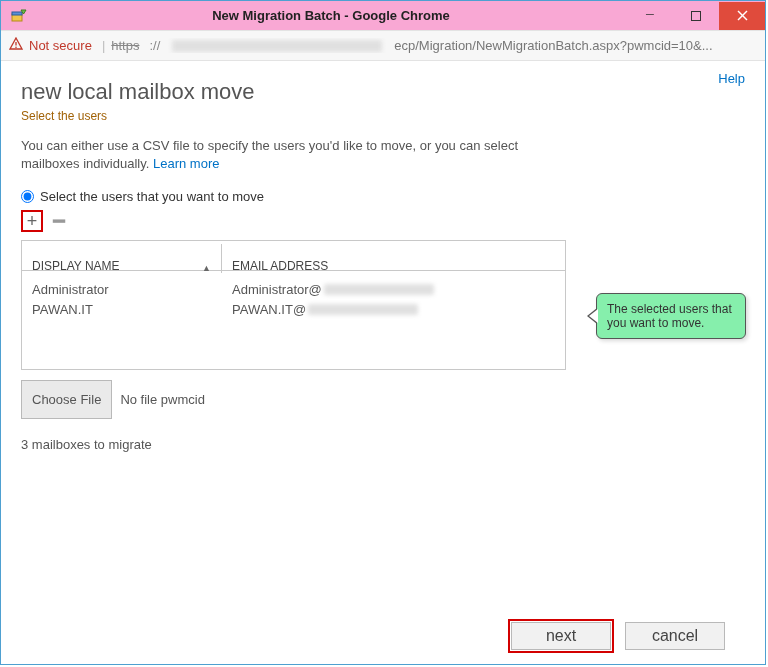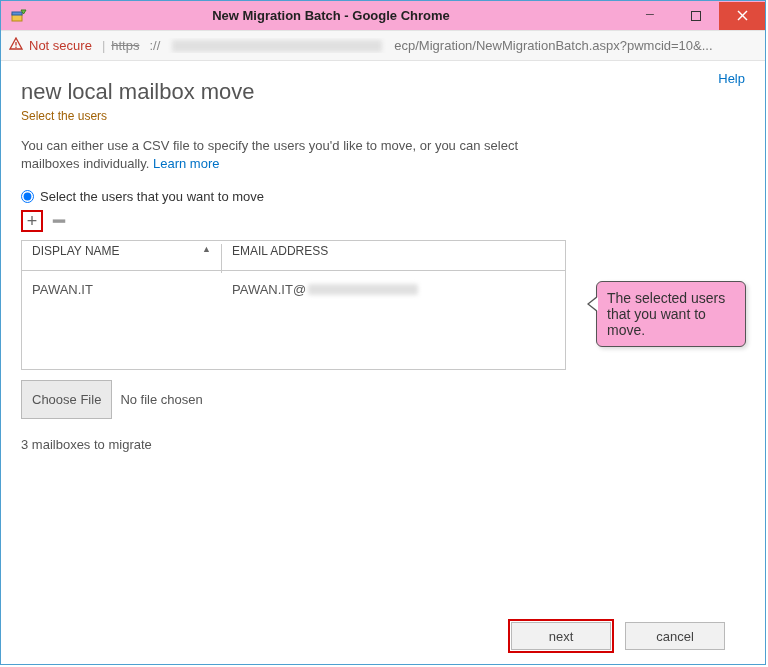--- a/index.html
+++ b/index.html
@@ -111,45 +111,45 @@
     height: 130px;
     position: relative;
   }
   .tbl-head {
     display:flex; height:30px; align-items:center;
     border-bottom:1px solid #c8c8c8;
     font-size:12px; color:#444;
   }
   .th {
     padding: 0 10px;
-    display:flex; align-items:flex-start; gap:20px;
+    display:flex; align-items:flex-end; gap:20px;
     border-right:1px solid #c8c8c8;
     height:100%;
     margin-top:6px;
   }
   .th:last-child { border-right:none;}
   .th-name { width: 200px;}
   .th-email { flex:1;}
   .sort-icon { font-size:9px; color:#666;}
   .tbl-body { padding: 8px 10px; font-size:13px; color:#555;}
   .trow { display:flex; height:20px; align-items:center;}
   .td-name { width: 200px;}
   .td-email { flex:1; display:flex; align-items:center; gap:2px;}
   .blur-chip { display:inline-block; height:11px; background:#e0e0e0; filter: blur(2px); border-radius:2px;}
   
   .callout {
     position:absolute;
     left: 595px;
-    top: 280px;
+    top: 292px;
     width: 150px;
-    background:#f9a8d4;
+    background:#86efac;
     border:1px solid #555;
     border-radius:6px;
     padding:8px 10px;
-    font-size:14px;
+    font-size:12px;
     color:#333;
     box-shadow: 2px 2px 4px rgba(0,0,0,0.15);
   }
   .callout::before {
     content:"";
     position:absolute;
     left:-10px; top:14px;
     border-top:8px solid transparent;
     border-bottom:8px solid transparent;
     border-right:10px solid #555;
@@ -180,21 +180,21 @@
     align-items:center;
     justify-content:flex-end;
     gap:14px;
     padding-right: 20px;
   }
   .btn {
     width:100px; height:28px;
     border:1px solid #b9b9b9;
     background:#f1f1f1;
     display:flex; align-items:center; justify-content:center;
-    font-size:13px; color:#444;
+    font-size:16px; color:#444;
     cursor:pointer;
   }
   .btn-next { outline:2px solid #d30000; outline-offset: 1px;}
 </style>
 </head>
 <body>
 
 <div class="window">
 
   <div class="titlebar">
@@ -268,33 +268,40 @@
           <span>DISPLAY NAME</span>
           <span style="flex:1"></span>
           <span class="sort-icon">▲</span>
         </div>
         <div class="th th-email">
           <span>EMAIL ADDRESS</span>
         </div>
       </div>
       <div class="tbl-body">
         <div class="trow">
+          <div class="td-name">Administrator</div>
+          <div class="td-email">
+            <span>Administrator@</span>
+              <span class="blur-chip" style="width:110px"></span>
+          </div>
+        </div>
+        <div class="trow">
           <div class="td-name">PAWAN.IT</div>
           <div class="td-email">
             <span>PAWAN.IT@</span>
               <span class="blur-chip" style="width:110px"></span>
           </div>
         </div>
       </div>
     </div>
 
 
     <div class="choose-wrap">
       <div class="choose-btn">Choose File</div>
-      <span class="no-file">No file chosen</span>
+      <span class="no-file">No file pwmcid</span>
     </div>
 
     <div class="summary">3 mailboxes to migrate</div>
 
     <div class="footer">
       <div class="btn btn-next">next</div>
       <div class="btn">cancel</div>
     </div>
   </div>
 

